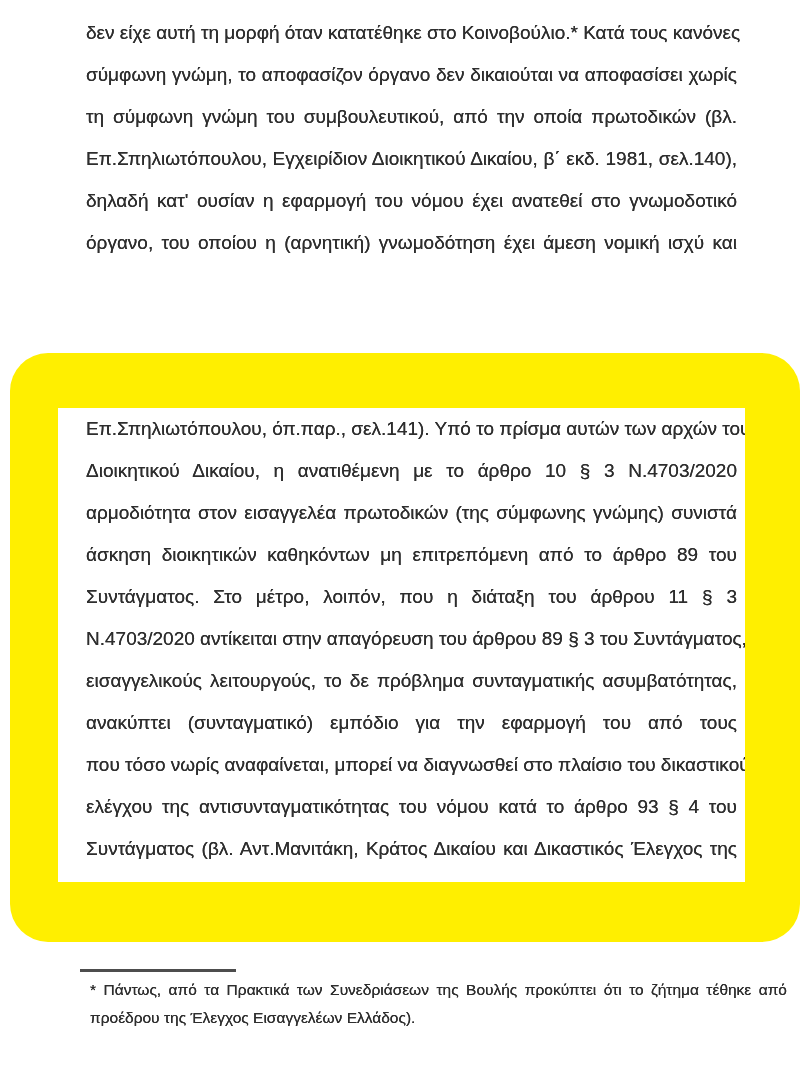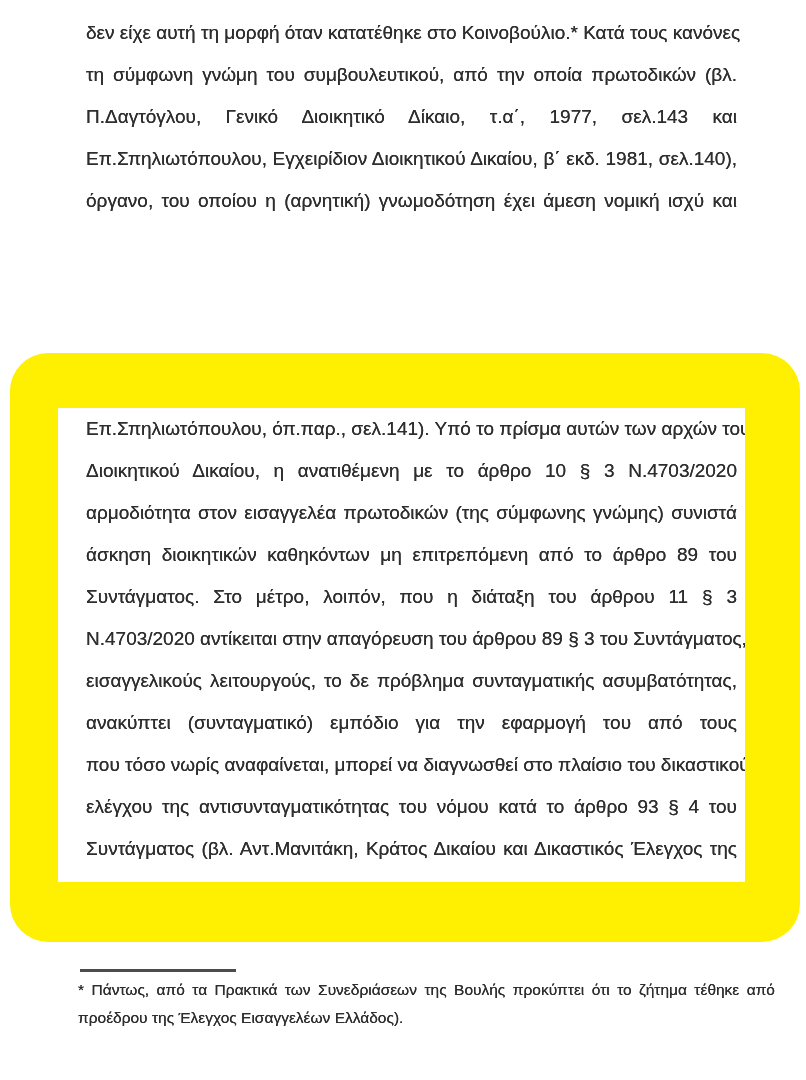--- a/index.html
+++ b/index.html
@@ -58,41 +58,42 @@
   }
   .footnote-rule {
     position: absolute;
     left: 80px;
     top: 969px;
     width: 156px;
     height: 3px;
     background: var(--rule, #4d4d4d);
   }
   .block-footnote {
-    left: 78px;
+    left: 90px;
     top: 976px;
     width: 697px;
   }
   .block-footnote .line {
     height: 28px;
     line-height: 28px;
     font-size: 15.5px;
   }
   .line.last-left { text-align-last: left; }
 </style>
 </head>
 <body>
 
 <div class="page" style="--page-bg: #ffffff; --ink: #2e2e2e; --rule: #4d4d4d; --hl: #ffef00;">
 
   <div class="textblock block-top">
       <div class="line">δεν είχε αυτή τη μορφή όταν κατατέθηκε στο Κοινοβούλιο.* Κατά τους κανόνες</div>
+      <div class="line">σύμφωνη γνώμη, το αποφασίζον όργανο δεν δικαιούται να αποφασίσει χωρίς</div>
       <div class="line">τη σύμφωνη γνώμη του συμβουλευτικού, από την οποία πρωτοδικών (βλ.</div>
-      <div class="line">Π.Δαγτόγλου, Γενικό Διοικητικό Δίκαιο, τ.α΄, 1977, σελ.143 και</div>
       <div class="line">Επ.Σπηλιωτόπουλου, Εγχειρίδιον Διοικητικού Δικαίου, β΄ εκδ. 1981, σελ.140),</div>
+      <div class="line">δηλαδή κατ' ουσίαν η εφαρμογή του νόμου έχει ανατεθεί στο γνωμοδοτικό</div>
       <div class="line">όργανο, του οποίου η (αρνητική) γνωμοδότηση έχει άμεση νομική ισχύ και</div>
     </div>
 
   <div class="hl-frame">
     <div class="hl-inner">
       <div class="textblock block-highlighted">
           <div class="line">Επ.Σπηλιωτόπουλου, όπ.παρ., σελ.141). Υπό το πρίσμα αυτών των αρχών του</div>
           <div class="line">Διοικητικού Δικαίου, η ανατιθέμενη με το άρθρο 10 § 3 Ν.4703/2020</div>
           <div class="line">αρμοδιότητα στον εισαγγελέα πρωτοδικών (της σύμφωνης γνώμης) συνιστά</div>
           <div class="line">άσκηση διοικητικών καθηκόντων μη επιτρεπόμενη από το άρθρο 89 του</div>

